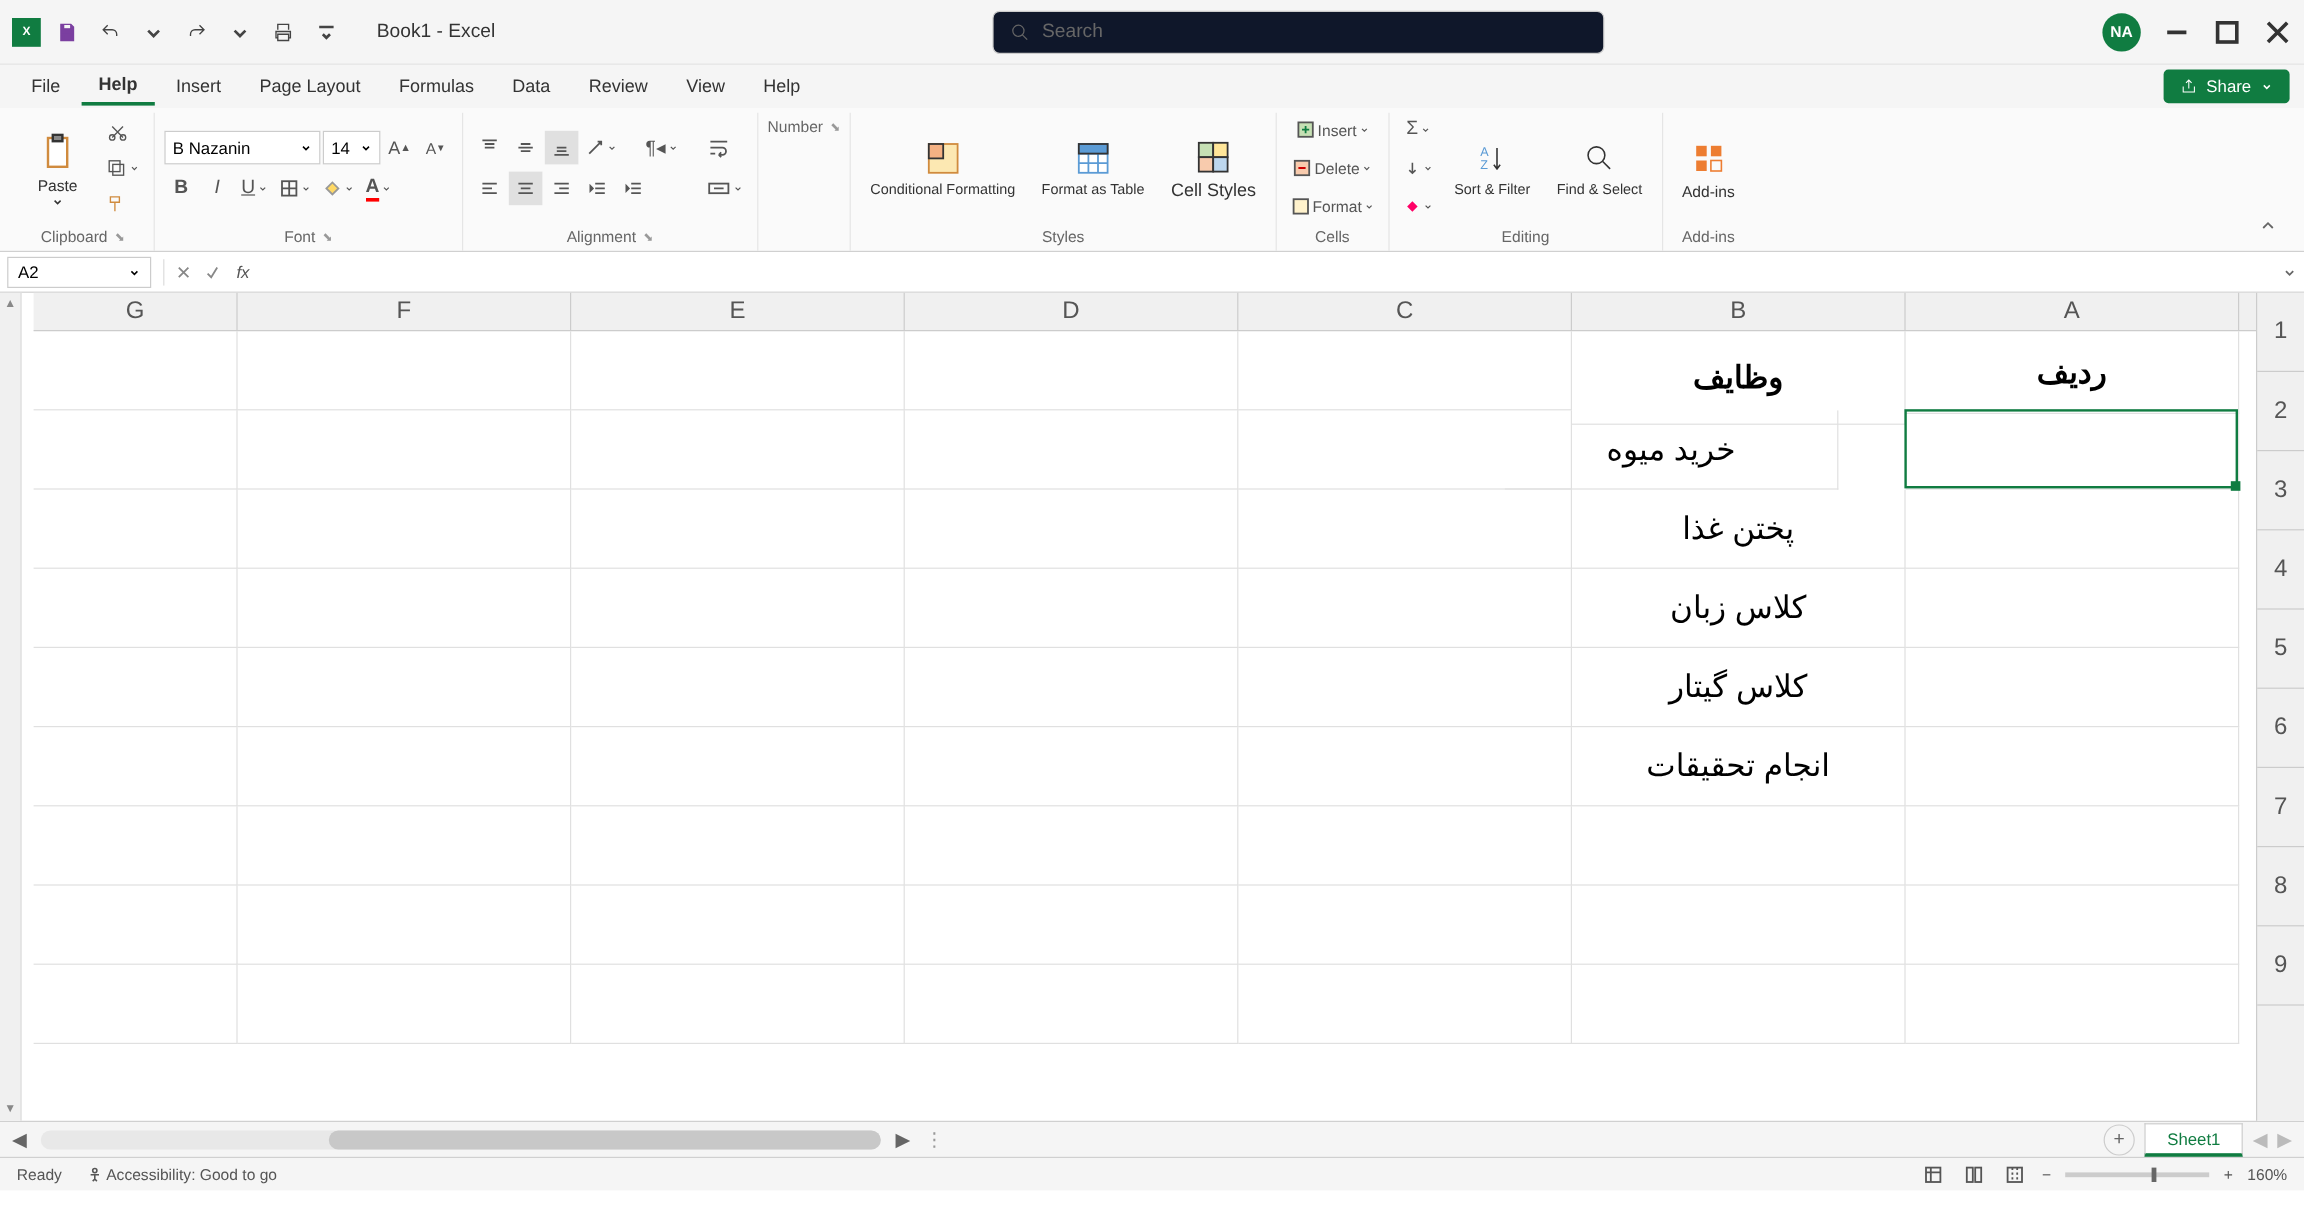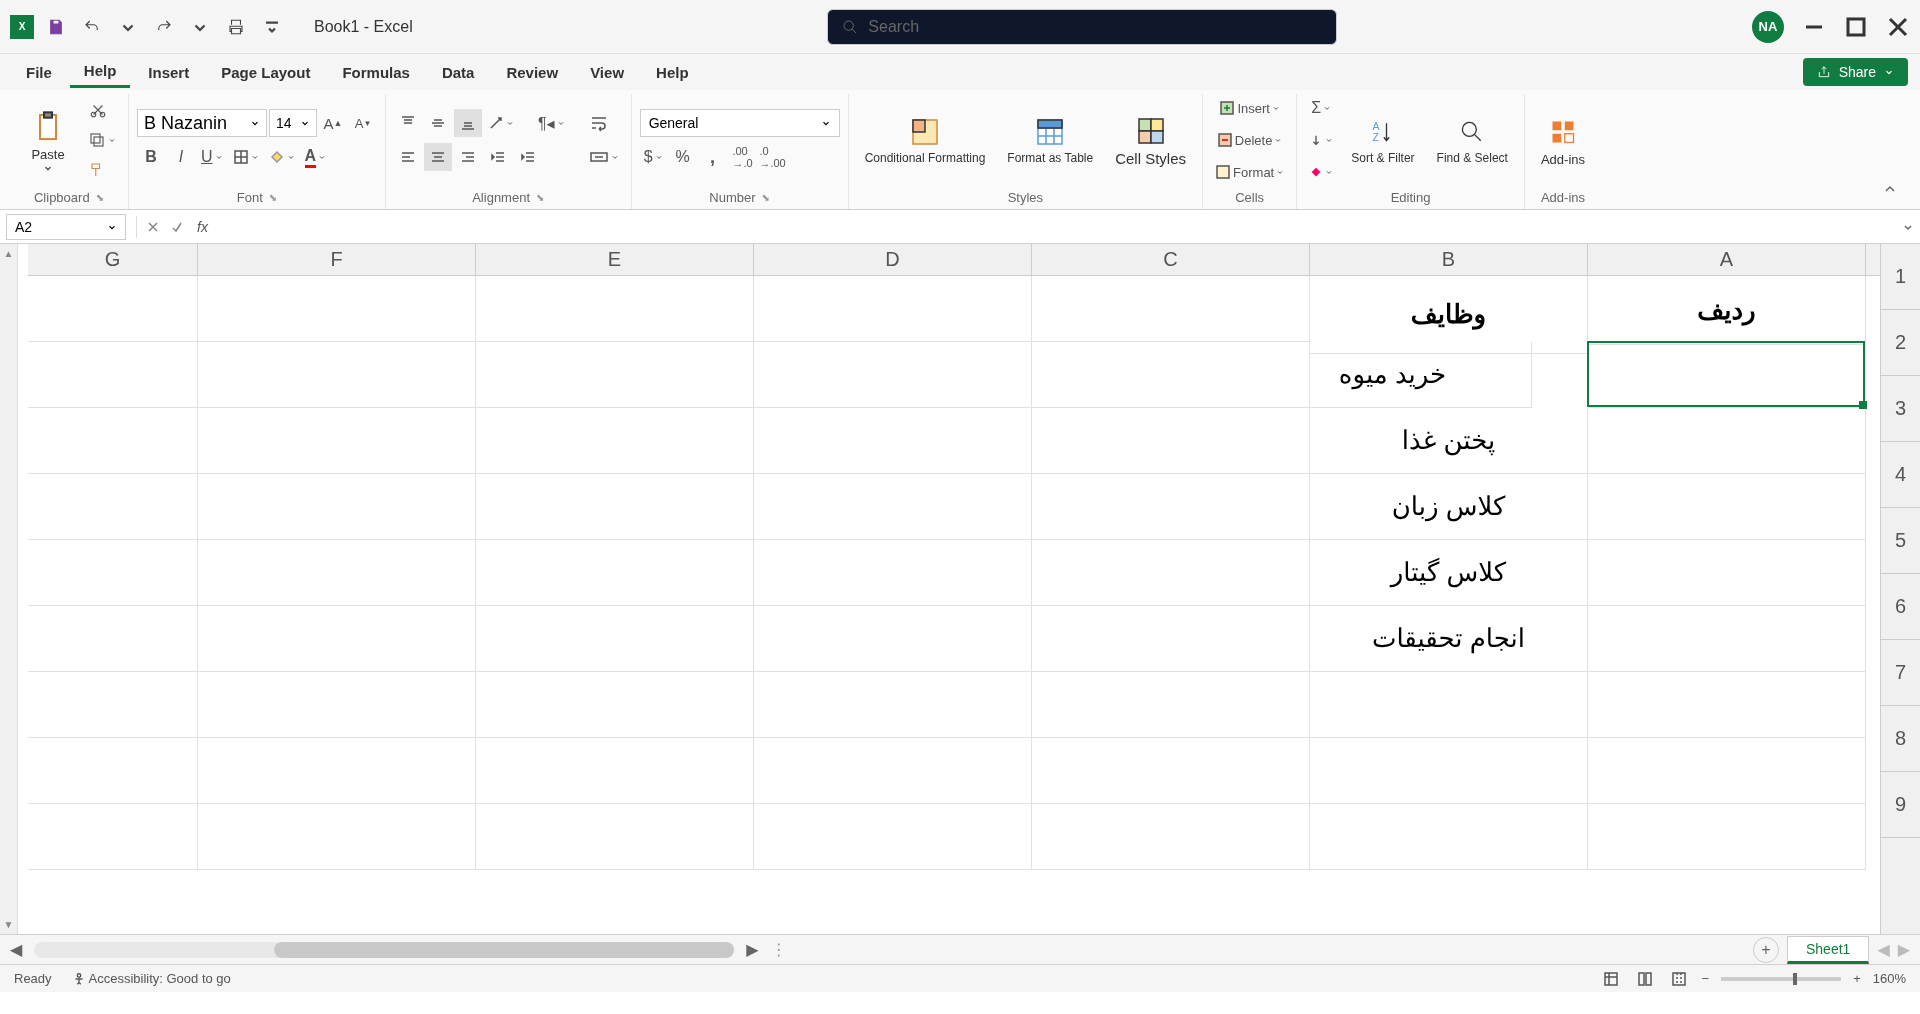--- a/index.html
+++ b/index.html
@@ -12,35 +12,35 @@
 .qat-btn { width: 28px; height: 28px; display: flex; align-items: center; justify-content: center; color: #444; cursor: pointer; }
 .qat-btn svg { width: 18px; height: 18px; }
 .doc-title { margin-left: 20px; font-size: 16px; color: #333; }
 .search-box { margin-left: auto; margin-right: auto; width: 510px; height: 36px; background: #0f172a; border: 1px solid #ccc; border-radius: 6px; display: flex; align-items: center; padding: 0 14px; gap: 10px; color: #666; }
 .titlebar-right { display: flex; align-items: center; gap: 18px; }
 .avatar { width: 32px; height: 32px; border-radius: 50%; background: #107c41; color: #fff; display: flex; align-items: center; justify-content: center; font-size: 13px; font-weight: bold; }
 .win-btn { width: 24px; height: 24px; display: flex; align-items: center; justify-content: center; color: #333; }
 
 
 .tabs { height: 36px; background: #f5f5f5; display: flex; align-items: center; padding: 0 12px; gap: 4px; }
-.tab { padding: 6px 14px; font-size: 15px; color: #333; cursor: pointer; font-weight: bold; }
+.tab { padding: 6px 14px; font-size: 15px; color: #333; cursor: pointer; }
 .tab.active { border-bottom: 3px solid #107c41; font-weight: 600; }
 .share-btn { margin-left: auto; background: #107c41; color: #fff; padding: 6px 14px; border-radius: 4px; font-size: 14px; display: flex; align-items: center; gap: 8px; }
 
 
 .ribbon { height: 120px; background: #fafafa; border-bottom: 1px solid #d0d0d0; display: flex; padding: 4px 10px 0; }
 .ribbon-group { display: flex; flex-direction: column; padding: 0 8px; border-right: 1px solid #e5e5e5; }
 .ribbon-group-content { flex: 1; display: flex; align-items: center; gap: 6px; }
 .ribbon-group-label { font-size: 13px; color: #666; text-align: center; padding: 4px 0; display: flex; align-items: center; justify-content: center; gap: 6px; }
 .ribbon-group-label .launcher { font-size: 10px; color: #999; }
 .big-btn { display: flex; flex-direction: column; align-items: center; justify-content: center; padding: 4px 8px; font-size: 13px; color: #333; gap: 2px; min-width: 60px; }
 .big-btn-icon { width: 36px; height: 36px; display: flex; align-items: center; justify-content: center; }
 .small-btn { width: 28px; height: 28px; display: flex; align-items: center; justify-content: center; color: #555; }
 .small-btn.wide { width: auto; padding: 0 4px; gap: 2px; }
-.font-name { width: 130px; height: 28px; border: 1px solid #ccc; font-size: 18px; padding: 0 6px; background: #fff; display: flex; align-items: center; justify-content: space-between; }
+.font-name { width: 130px; height: 28px; border: 1px solid #ccc; font-size: 14px; padding: 0 6px; background: #fff; display: flex; align-items: center; justify-content: space-between; }
 .font-size { width: 48px; height: 28px; border: 1px solid #ccc; font-size: 14px; padding: 0 6px; background: #fff; display: flex; align-items: center; justify-content: space-between; }
 .number-format { width: 200px; height: 28px; border: 1px solid #ccc; font-size: 14px; padding: 0 8px; background: #fff; display: flex; align-items: center; justify-content: space-between; }
 .vert { display: flex; flex-direction: column; gap: 2px; }
 .row { display: flex; gap: 2px; align-items: center; }
 .collapse-ribbon { margin-left: auto; align-self: flex-end; padding: 8px 12px; color: #666; }
 
 
 .formula-bar { height: 34px; background: #fff; border-bottom: 1px solid #d0d0d0; display: flex; align-items: center; }
 .name-box { width: 120px; height: 26px; border: 1px solid #ccc; margin: 0 6px; padding: 0 8px; font-size: 14px; display: flex; align-items: center; justify-content: space-between; background: #fff; }
 .fb-sep { width: 1px; height: 22px; background: #ddd; margin: 0 4px; }
@@ -355,39 +355,20 @@
           </div>
       </div>
     </div>
     <div class="ribbon-group-label">
         <span>Alignment</span>
         <span class="launcher">⬊</span>
       </div>
   </div>
 
   <div class="ribbon-group">
-    <div class="ribbon-group-content">
-      <div class="vert" style="gap:6px">
-        <div class="number-format">
-            <span>General</span>
-            <svg width="10" height="10" viewBox="0 0 12 12">
-              <path d="M3 5l3 3 3-3"></path>
-            </svg>
-          </div>
-        <div class="row">
-          <div class="small-btn wide" style="font-size:16px">$<svg width="8" height="8" viewBox="0 0 12 12">
-                <path d="M3 5l3 3 3-3"></path>
-              </svg></div>
-          <div class="small-btn" style="font-size:16px">%</div>
-          <div class="small-btn" style="font-size:18px;font-weight:bold">,</div>
-          <div class="small-btn" style="font-size:11px">.00<br>→.0</div>
-          <div class="small-btn" style="font-size:11px">.0<br>→.00</div>
-        </div>
-      </div>
-    </div>
     <div class="ribbon-group-label">
         <span>Number</span>
         <span class="launcher">⬊</span>
       </div>
   </div>
 
   <div class="ribbon-group">
     <div class="ribbon-group-content">
       <div class="big-btn">
         <div class="big-btn-icon">

